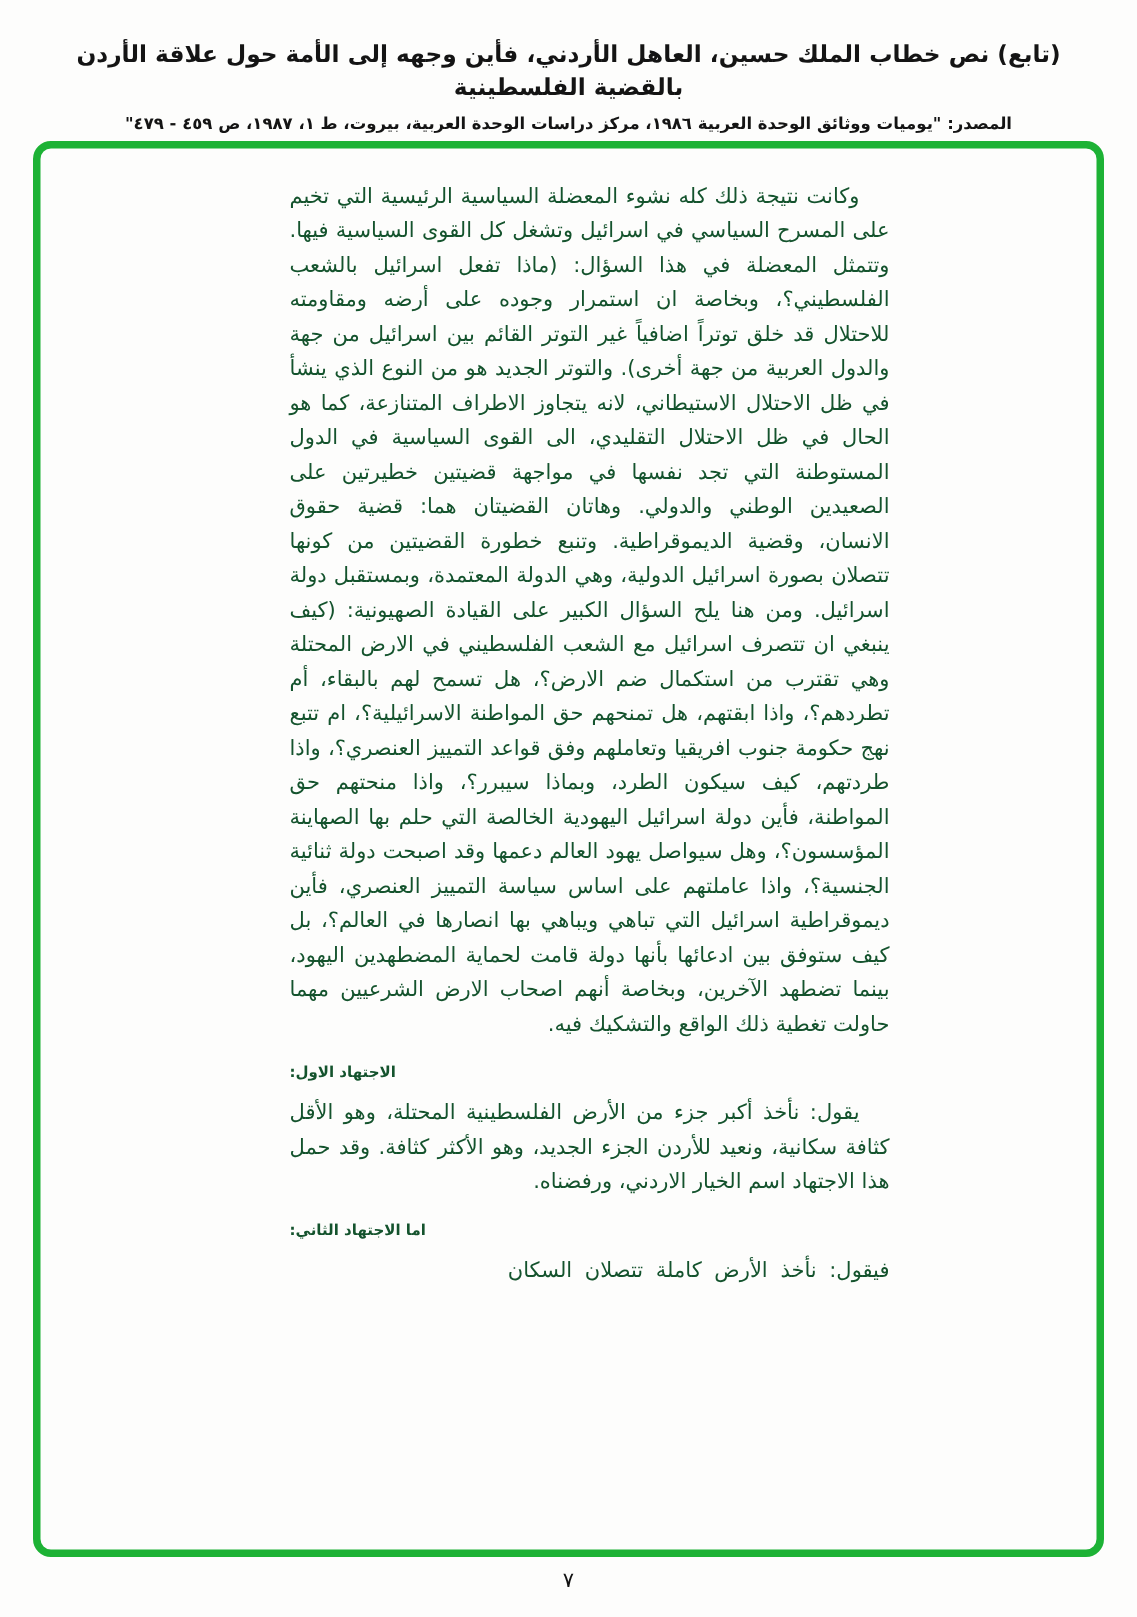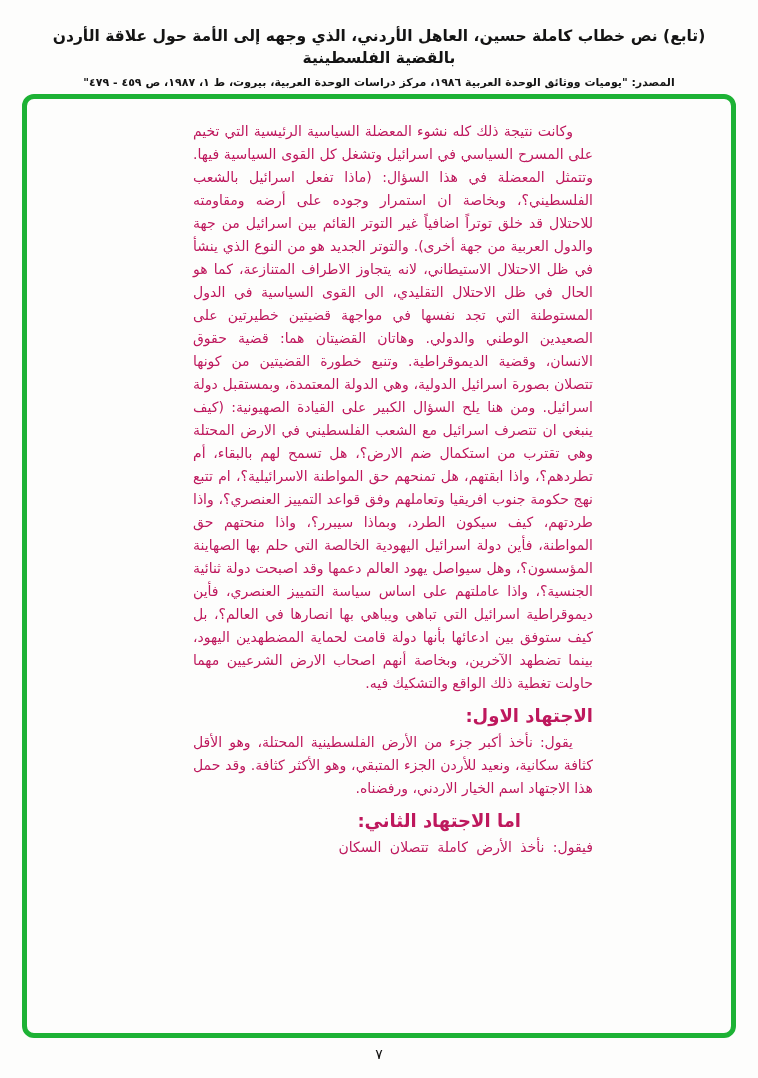--- a/index.html
+++ b/index.html
@@ -52,32 +52,32 @@
   
   .text-col {
     position: absolute;
     top: 120px;
     right: 165px;
     width: 400px;
     direction: rtl;
     text-align: justify;
     font-size: 14px;
     line-height: 23px;
-    color: #be185d;
+    color: #14532d;
   }
   .text-col p {
     margin: 0 0 9px 0;
     text-indent: 20px;
   }
   .text-col p.no-indent { text-indent: 0; }
   .opinion-heading {
     font-weight: bold;
-    font-size: 18px;
+    font-size: 10px;
     margin: 2px 0 4px 0;
-    text-align: right;
+    text-align: left;
   }
   .opinion-heading.second {
     padding-right: 72px;
   }
   .para-first-opinion { text-indent: 14px; }
   .para-second-opinion { text-indent: 26px; word-spacing: 4px; }
   
   .page-number {
     position: absolute;
     top: 1046px;
@@ -87,33 +87,33 @@
     font-size: 14px;
     color: #111;
   }
 </style>
 </head>
 <body>
 
 <div class="page">
 
   <div class="doc-header">
-    <div class="doc-title">(تابع) نص خطاب كاملة حسين، العاهل الأردني، الذي وجهه إلى الأمة حول علاقة الأردن بالقضية الفلسطينية</div>
+    <div class="doc-title">(تابع) نص خطاب الملك حسين، العاهل الأردني، فأين وجهه إلى الأمة حول علاقة الأردن بالقضية الفلسطينية</div>
     <div class="doc-source">المصدر: "يوميات ووثائق الوحدة العربية ١٩٨٦، مركز دراسات الوحدة العربية، بيروت، ط ١، ١٩٨٧، ص ٤٥٩ - ٤٧٩"</div>
   </div>
 
   <div class="green-box"></div>
 
   <div class="text-col">
     <p class="para-main">وكانت نتيجة ذلك كله نشوء المعضلة السياسية الرئيسية التي تخيم على المسرح السياسي في اسرائيل وتشغل كل القوى السياسية فيها. وتتمثل المعضلة في هذا السؤال: (ماذا تفعل اسرائيل بالشعب الفلسطيني؟، وبخاصة ان استمرار وجوده على أرضه ومقاومته للاحتلال قد خلق توتراً اضافياً غير التوتر القائم بين اسرائيل من جهة والدول العربية من جهة أخرى). والتوتر الجديد هو من النوع الذي ينشأ في ظل الاحتلال الاستيطاني، لانه يتجاوز الاطراف المتنازعة، كما هو الحال في ظل الاحتلال التقليدي، الى القوى السياسية في الدول المستوطنة التي تجد نفسها في مواجهة قضيتين خطيرتين على الصعيدين الوطني والدولي. وهاتان القضيتان هما: قضية حقوق الانسان، وقضية الديموقراطية. وتنبع خطورة القضيتين من كونها تتصلان بصورة اسرائيل الدولية، وهي الدولة المعتمدة، وبمستقبل دولة اسرائيل. ومن هنا يلح السؤال الكبير على القيادة الصهيونية: (كيف ينبغي ان تتصرف اسرائيل مع الشعب الفلسطيني في الارض المحتلة وهي تقترب من استكمال ضم الارض؟، هل تسمح لهم بالبقاء، أم تطردهم؟، واذا ابقتهم، هل تمنحهم حق المواطنة الاسرائيلية؟، ام تتبع نهج حكومة جنوب افريقيا وتعاملهم وفق قواعد التمييز العنصري؟، واذا طردتهم، كيف سيكون الطرد، وبماذا سيبرر؟، واذا منحتهم حق المواطنة، فأين دولة اسرائيل اليهودية الخالصة التي حلم بها الصهاينة المؤسسون؟، وهل سيواصل يهود العالم دعمها وقد اصبحت دولة ثنائية الجنسية؟، واذا عاملتهم على اساس سياسة التمييز العنصري، فأين ديموقراطية اسرائيل التي تباهي ويباهي بها انصارها في العالم؟، بل كيف ستوفق بين ادعائها بأنها دولة قامت لحماية المضطهدين اليهود، بينما تضطهد الآخرين، وبخاصة أنهم اصحاب الارض الشرعيين مهما حاولت تغطية ذلك الواقع والتشكيك فيه.</p>
 
 
     <div class="opinion-heading first">الاجتهاد الاول:</div>
 
-    <p class="para-first-opinion">يقول: نأخذ أكبر جزء من الأرض الفلسطينية المحتلة، وهو الأقل كثافة سكانية، ونعيد للأردن الجزء المتبقي، وهو الأكثر كثافة. وقد حمل هذا الاجتهاد اسم الخيار الاردني، ورفضناه.</p>
+    <p class="para-first-opinion">يقول: نأخذ أكبر جزء من الأرض الفلسطينية المحتلة، وهو الأقل كثافة سكانية، ونعيد للأردن الجزء الجديد، وهو الأكثر كثافة. وقد حمل هذا الاجتهاد اسم الخيار الاردني، ورفضناه.</p>
 
     <div class="opinion-heading second">اما الاجتهاد الثاني:</div>
 
     <p class="para-second-opinion no-indent">فيقول: نأخذ الأرض كاملة تتصلان السكان</p>
   </div>
 
   <div class="page-number">٧</div>
 
 </div>
 

